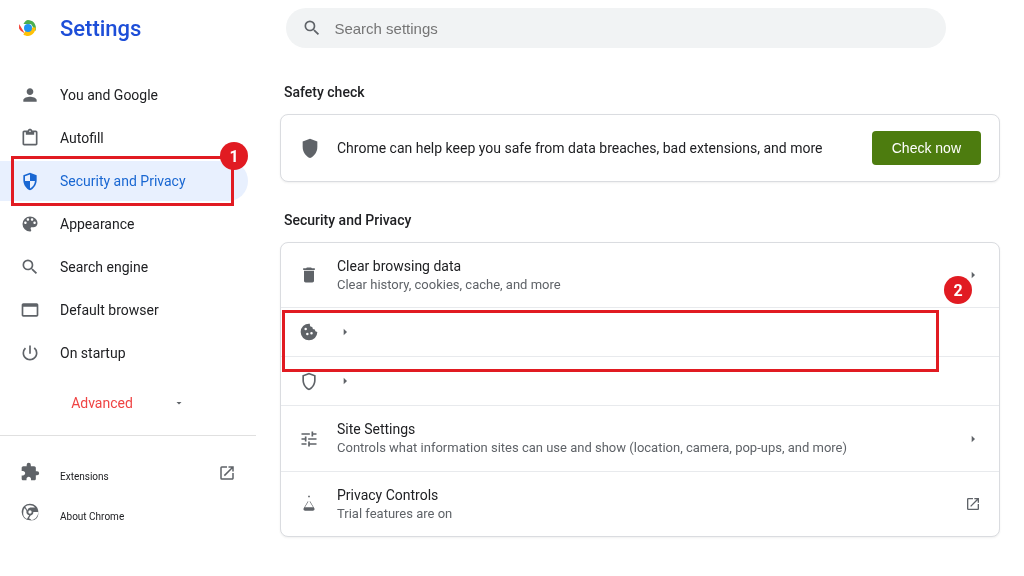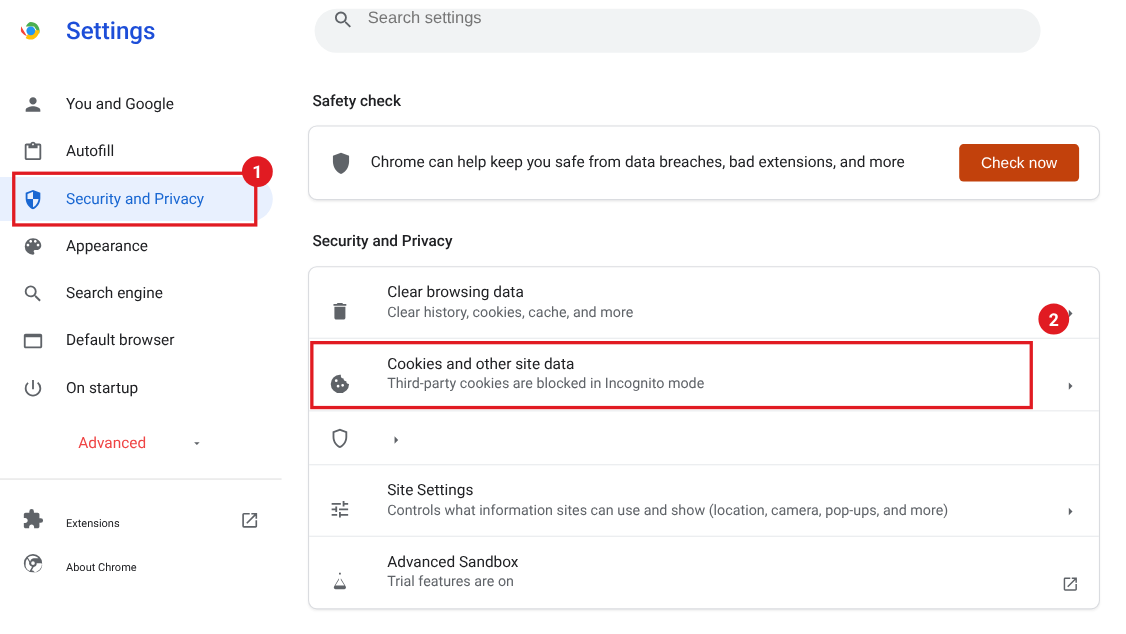--- a/index.html
+++ b/index.html
@@ -28,21 +28,21 @@
     color: #1d4ed8;
     flex: 0 0 auto;
   }
   .search-wrap {
     margin-left: 145px;
     flex: 0 0 660px;
     height: 40px;
     background: #f1f3f4;
     border-radius: 20px;
     display: flex;
-    align-items: flex-start;
+    align-items: center;
     padding: 0 16px;
   }
   .search-wrap svg { width: 20px; height: 20px; fill: #5f6368; flex:0 0 auto;}
   .search-input {
     border: none; background: transparent; outline: none;
     font-size: 15px; color: #5f6368; margin-left: 12px;
     flex: 1;
   }
   .layout {
     display: flex;
@@ -101,31 +101,30 @@
     position: relative;
   }
   .safety-card {
     display: flex; align-items: center;
     padding: 16px 18px;
     margin-bottom: 30px;
   }
   .safety-card .shield-icon { width:22px; height:22px; fill:#5f6368; margin-right:16px;}
   .safety-text { flex:1; font-size: 14px; color:#202124; }
   .check-btn {
-    background:#c2410c; color:#fff; border:none; border-radius:4px;
+    background:#4d7c0f; color:#fff; border:none; border-radius:4px;
     padding: 9px 20px; font-size:14px; font-weight:500; cursor:pointer;
   }
   .list-card { padding: 0; }
   .list-row {
-    display:flex; align-items:flex-end;
+    display:flex; align-items:center;
     padding: 14px 18px;
     border-bottom: 1px solid #e8eaed;
     cursor:pointer;
     position: relative;
-    gap: 15px;
   }
   .list-row:last-child { border-bottom: none; }
   .list-row .row-icon { width:20px; height:20px; fill:#5f6368; margin-right:18px; flex:0 0 auto;}
   .row-text { flex:1; }
   .row-title { font-size:14px; color:#202124; line-height:1.35;}
   .row-sub { font-size:13px; color:#5f6368; line-height:1.35;}
   .row-arrow { width:16px; height:16px; fill:#5f6368;}
   .red-box-1 {
     position:absolute; border:3px solid #e11b22;
     left:11px; top:156px; width:223px; height:50px;
@@ -257,24 +256,20 @@
         </div>
         <svg class="row-arrow" viewBox="0 0 24 24">
             <path d="M10 17l5-5-5-5v10z"></path>
           </svg>
       </div>
 
       <div class="list-row">
         <svg class="row-icon" viewBox="0 0 24 24">
             <path d="M12 2a10 10 0 0 0 0 20 10 10 0 0 0 10-10c-.06 0-.12 0-.18.01A3 3 0 0 1 19 9a3 3 0 0 1-3-3 3 3 0 0 1-3-3c0-.33.06-.65.15-.95A10 10 0 0 0 12 2zm-4 8a1.5 1.5 0 1 1 0-3 1.5 1.5 0 0 1 0 3zm2 6a1.5 1.5 0 1 1 0-3 1.5 1.5 0 0 1 0 3zm5-1a1.5 1.5 0 1 1 0-3 1.5 1.5 0 0 1 0 3z"></path>
           </svg>
-        <div class="row-text">
-          <div class="row-title">Cookies and other site data</div>
-          <div class="row-sub">Third-party cookies are blocked in Incognito mode</div>
-        </div>
         <svg class="row-arrow" viewBox="0 0 24 24">
             <path d="M10 17l5-5-5-5v10z"></path>
           </svg>
       </div>
 
       <div class="list-row">
         <svg class="row-icon" viewBox="0 0 24 24">
             <path d="M12 2 4 5v6c0 5.55 3.84 10.74 8 12 4.16-1.26 8-6.45 8-12V5l-8-3zm0 2.18 6 2.25V11c0 4.52-2.98 8.69-6 9.93-3.02-1.24-6-5.41-6-9.93V6.43l6-2.25z"></path>
           </svg>
         <svg class="row-arrow" viewBox="0 0 24 24">
@@ -293,21 +288,21 @@
         <svg class="row-arrow" viewBox="0 0 24 24">
             <path d="M10 17l5-5-5-5v10z"></path>
           </svg>
       </div>
 
       <div class="list-row">
         <svg class="row-icon" viewBox="0 0 24 24">
             <path d="M13 2v6.09l5.37 9.04c.79 1.33-.17 3.02-1.72 3.02H7.35c-1.55 0-2.51-1.69-1.72-3.02L11 8.09V2h2zm-2 7.62L7.1 16h9.8L13 9.62V4h-2v5.62z"></path>
           </svg>
         <div class="row-text">
-          <div class="row-title">Advanced Sandbox</div>
+          <div class="row-title">Privacy Controls</div>
           <div class="row-sub">Trial features are on</div>
         </div>
         <svg class="row-arrow" viewBox="0 0 24 24">
             <path d="M19 19H5V5h7V3H5a2 2 0 0 0-2 2v14a2 2 0 0 0 2 2h14c1.1 0 2-.9 2-2v-7h-2v7zM14 3v2h3.59l-9.83 9.83 1.41 1.41L19 6.41V10h2V3h-7z"></path>
           </svg>
       </div>
 
     </div>
   </main>
 </div>

